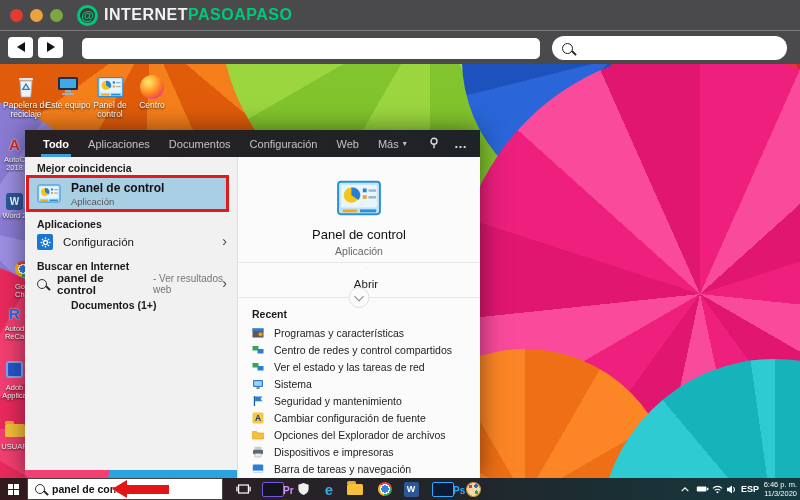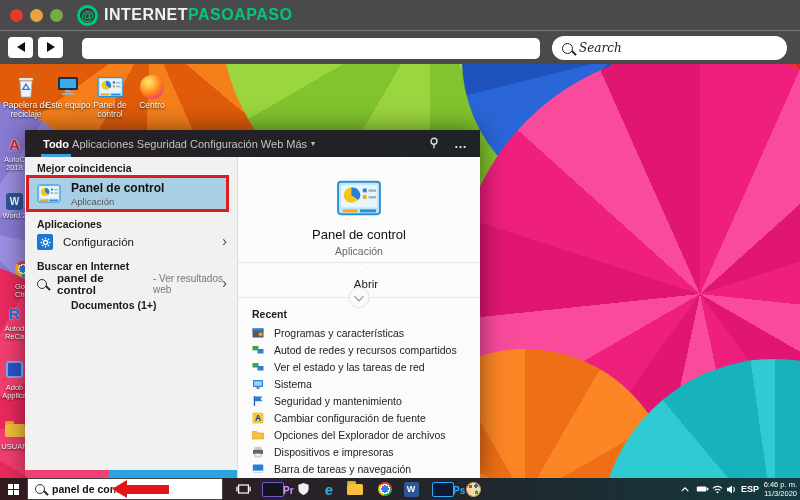--- a/index.html
+++ b/index.html
@@ -51,21 +51,21 @@
   .letter-ic { font-size:15px; font-weight:800; line-height:18px; text-shadow:0 0 2px #fff; }
   .sq-ic { display:inline-block; width:17px; height:17px; border-radius:3px; color:#fff; font-size:10px; font-weight:bold; line-height:17px; text-align:center; }
   .chrome-ic { display:inline-block; width:16px; height:16px; border-radius:50%;
     background: radial-gradient(circle at 50% 50%, #3a7de8 0 3.6px, #fff 3.6px 5px, rgba(0,0,0,0) 5px),
                 conic-gradient(from -45deg, #ea4335 0 115deg, #34a853 115deg 235deg, #fbbc05 235deg 360deg); }
   .folder-ic { position:relative; display:inline-block; width:20px; height:13px; background:#f7c03a; border-radius:1.5px; margin-top:5px; }
   .folder-ic::before { content:''; position:absolute; top:-3px; left:0; width:9px; height:3px; background:#e8ab22; border-radius:1.5px 1.5px 0 0; }
 
   
   .start-panel { position:absolute; left:25px; top:130px; width:455px; height:348px; z-index:10; box-shadow:0 0 24px rgba(0,0,0,.5); }
-  .tabbar { position:absolute; top:0; left:0; right:0; height:27px; background:linear-gradient(90deg,#272023,#1e2328); display:flex; align-items:stretch; padding-left:18px; gap:3px; }
+  .tabbar { position:absolute; top:0; left:0; right:0; height:27px; background:linear-gradient(90deg,#272023,#1e2328); display:flex; align-items:stretch; padding-left:18px; gap:19px; }
   .tab { display:flex; align-items:center; font-size:11px; color:#c3c3c3; position:relative; cursor:pointer; }
   .tab.sel { color:#fff; font-weight:bold; }
   .tab.sel::after { content:''; position:absolute; left:-2px; right:-2px; bottom:0; height:3px; background:#3e9ddd; }
   .tab .caret { font-size:8px; margin-left:4px; }
   .tabbar-icons { position:absolute; right:12px; top:0; height:27px; display:flex; align-items:center; gap:14px; }
   .ellipsis { color:#ddd; font-size:13px; font-weight:bold; letter-spacing:1px; cursor:pointer; }
 
   .left-col { position:absolute; left:0; top:27px; width:212px; bottom:8px; background:#f1f1f1; }
   .sec-lbl { position:absolute; left:12px; font-size:10.5px; font-weight:bold; color:#1a1a1a; }
   .best-box { position:absolute; left:1px; top:18px; width:203px; height:37px; border:3px solid #e11b1b; background:#a9cfe5; display:flex; align-items:center; padding-left:8px; gap:10px; cursor:pointer; }
@@ -134,21 +134,20 @@
       <span class="brand"><span class="bw">INTERNET</span><span class="bg">PASOAPASO</span></span>
     </div>
   </div>
 
   <div class="site-navbar">
     <button class="nav-btn back"><span class="tri left"></span></button>
     <button class="nav-btn fwd"><span class="tri right"></span></button>
     <input class="addr" style="">
     <div class="search-pill">
       <span class="mag"></span>
-      <input placeholder="Search" style="">
     </div>
   </div>
 
   <div class="desktop">
     <div class="umb u-orange"></div>
     <div class="umb u-green"></div>
     <div class="umb u-navy"></div>
     <div class="umb u-red"></div>
     <div class="umb u-magenta"></div>
     <div class="umb u-orange2"></div>
@@ -229,21 +228,21 @@
 
   <div class="start-panel">
     <div class="tabbar">
       <div class="tab sel">
           <span>Todo</span>
         </div>
       <div class="tab">
           <span>Aplicaciones</span>
         </div>
       <div class="tab">
-          <span>Seguridad</span>
+          <span>Documentos</span>
         </div>
       <div class="tab">
           <span>Configuración</span>
         </div>
       <div class="tab">
           <span>Web</span>
         </div>
       <div class="tab">
           <span>Más</span>
           <span class="caret">▾</span>
@@ -350,21 +349,21 @@
               <rect x="0.5" y="1.5" width="11" height="2.6" fill="#2a7fd4"></rect>
               <circle cx="8.5" cy="7.2" r="2" fill="#f0a020"></circle>
             </svg>
           <span class="txt">Programas y características</span>
         </div>
         <div class="rrow">
           <svg class="rico" viewBox="0 0 12 12">
               <rect x="0.5" y="2" width="6" height="4.5" fill="#3aa655"></rect>
               <rect x="5.5" y="5" width="6" height="4.5" fill="#2a7fd4"></rect>
             </svg>
-          <span class="txt">Autod de redes y recursos compartidos</span>
+          <span class="txt">Centro de redes y control compartidos</span>
         </div>
         <div class="rrow">
           <svg class="rico" viewBox="0 0 12 12">
               <rect x="0.5" y="2" width="6" height="4.5" fill="#3aa655"></rect>
               <rect x="5.5" y="5" width="6" height="4.5" fill="#2a7fd4"></rect>
             </svg>
           <span class="txt">Ver el estado y las tareas de red</span>
         </div>
         <div class="rrow">
           <svg class="rico" viewBox="0 0 12 12">

